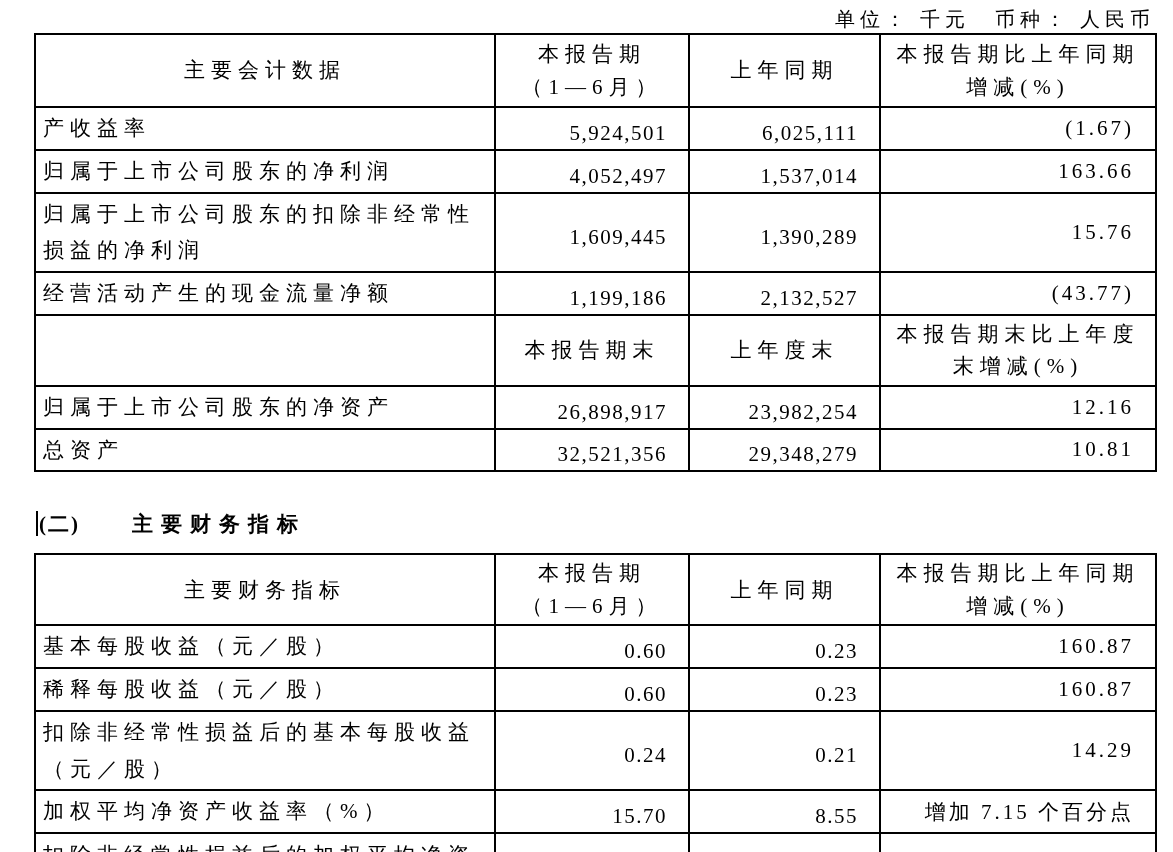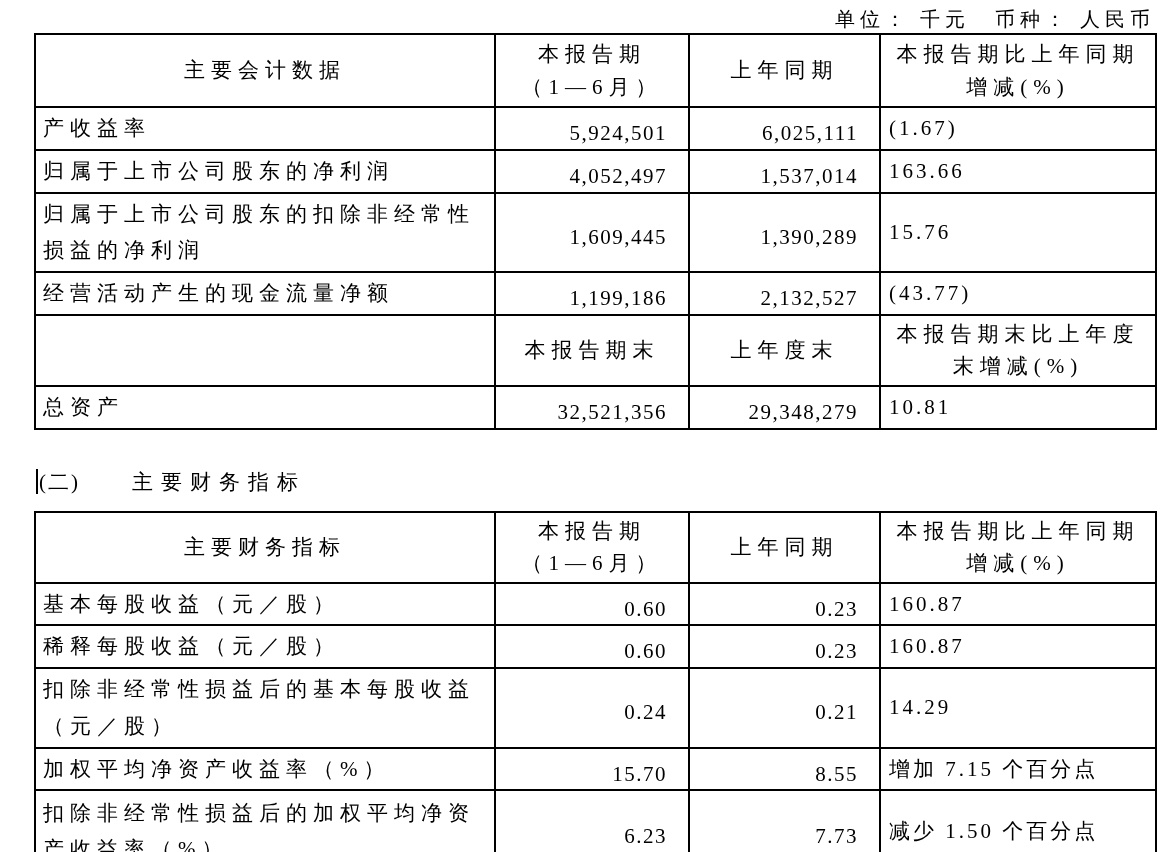--- a/index.html
+++ b/index.html
@@ -31,35 +31,35 @@
     padding:2px 4px;line-height:1.55;
   }
   td.lbl{
     text-align:left;padding:2px 6px 2px 7px;letter-spacing:6px;
     white-space:pre-line;line-height:1.75;
   }
   td.num{
     text-align:right;padding:12px 21px 2px 4px;letter-spacing:1.5px;border-radius:15px;
   }
   td.chg{
-    padding:2px 21px 2px 8px;letter-spacing:3px;
+    text-align:right;padding:2px 21px 2px 16px;letter-spacing:3px;
   }
   tr.rh-hdr{height:73px;}
   tr.rh-s1{height:31px;}
   tr.rh-s2{height:33px;font-family:Liberation Serif, serif;}
   tr.rh-s3{height:36px;}
   tr.rh-d{height:78px;}
   tr.rh-h2{height:64px;}
   tr.rh-s4{height:37px;}
   tr.rh-s5{height:38px;}
   tr.rh-hdr2{height:69px;}
   tr.rh-d2{height:82px;}
 
   .section-heading{
-    margin:37px 0 14px 2px;font-weight:normal;font-size:21px;height:30px;line-height:30px;
+    margin:37px 0 14px 2px;font-weight:bold;font-size:21px;height:30px;line-height:30px;
   }
   .caret{
     display:inline-block;width:0;height:25px;border-left:2px solid #000;
     vertical-align:-5px;margin-right:1px;
   }
   .sec-num{letter-spacing:2px;margin-right:52px;}
   .sec-title{letter-spacing:8px;}
 </style>
 </head>
 <body>
@@ -108,20 +108,26 @@
         <td class="num">1,199,186</td>
         <td class="num">2,132,527</td>
         <td class="chg">(43.77)</td>
       </tr>
       <tr class="rh-h2">
         <th></th>
         <th>本报告期末</th>
         <th>上年度末</th>
         <th>本报告期末比上年度
 末增减(%)</th>
+      </tr>
+      <tr class="rh-s4">
+        <td class="lbl">归属于上市公司股东的净资产</td>
+        <td class="num">26,898,917</td>
+        <td class="num">23,982,254</td>
+        <td class="chg">12.16</td>
       </tr>
       <tr class="rh-s5">
         <td class="lbl">总资产</td>
         <td class="num">32,521,356</td>
         <td class="num">29,348,279</td>
         <td class="chg">10.81</td>
       </tr>
     </tbody>
   </table>
 

